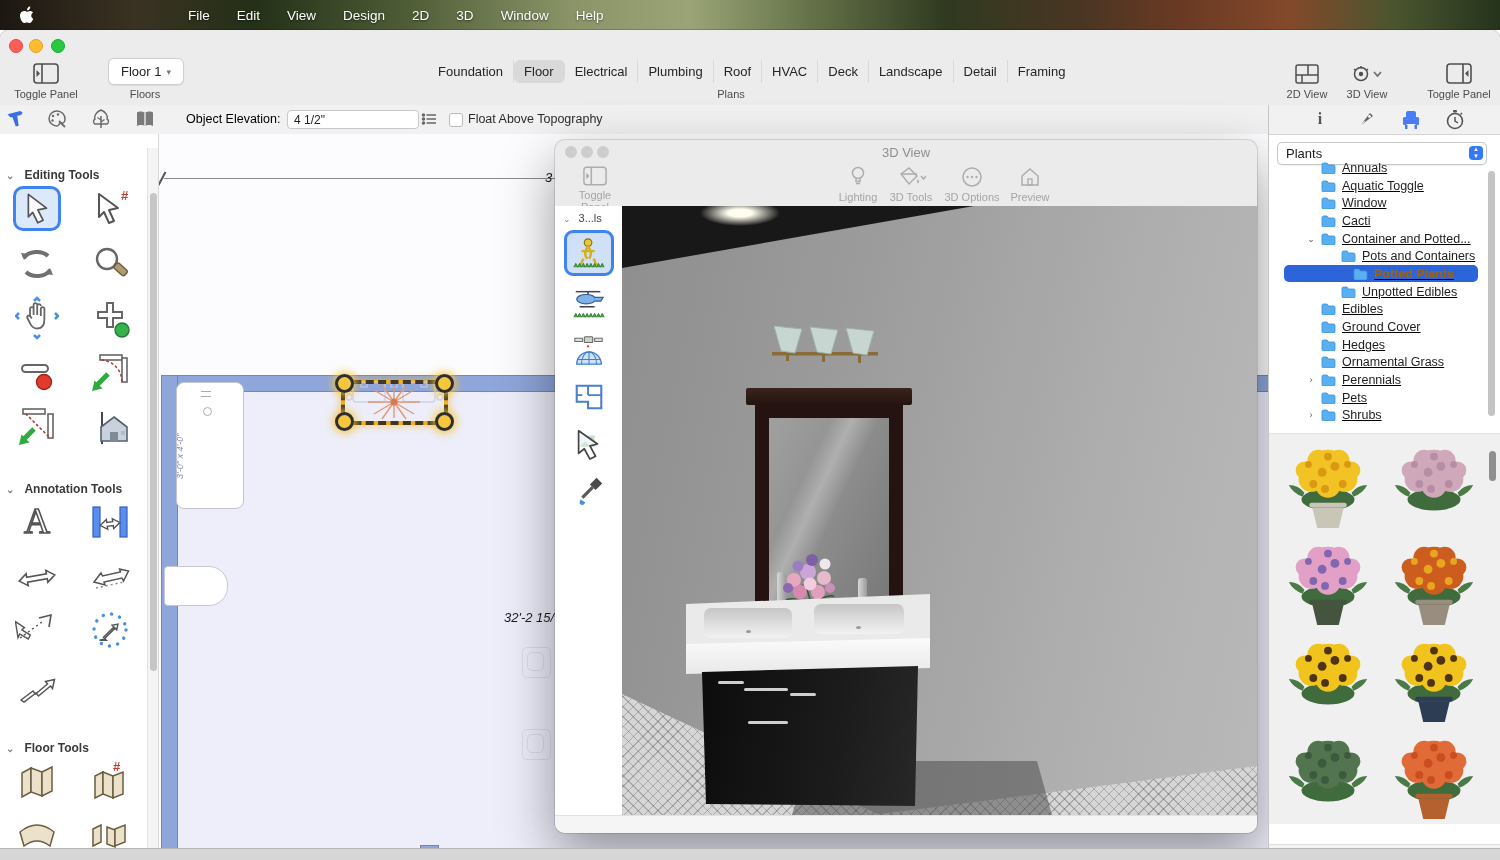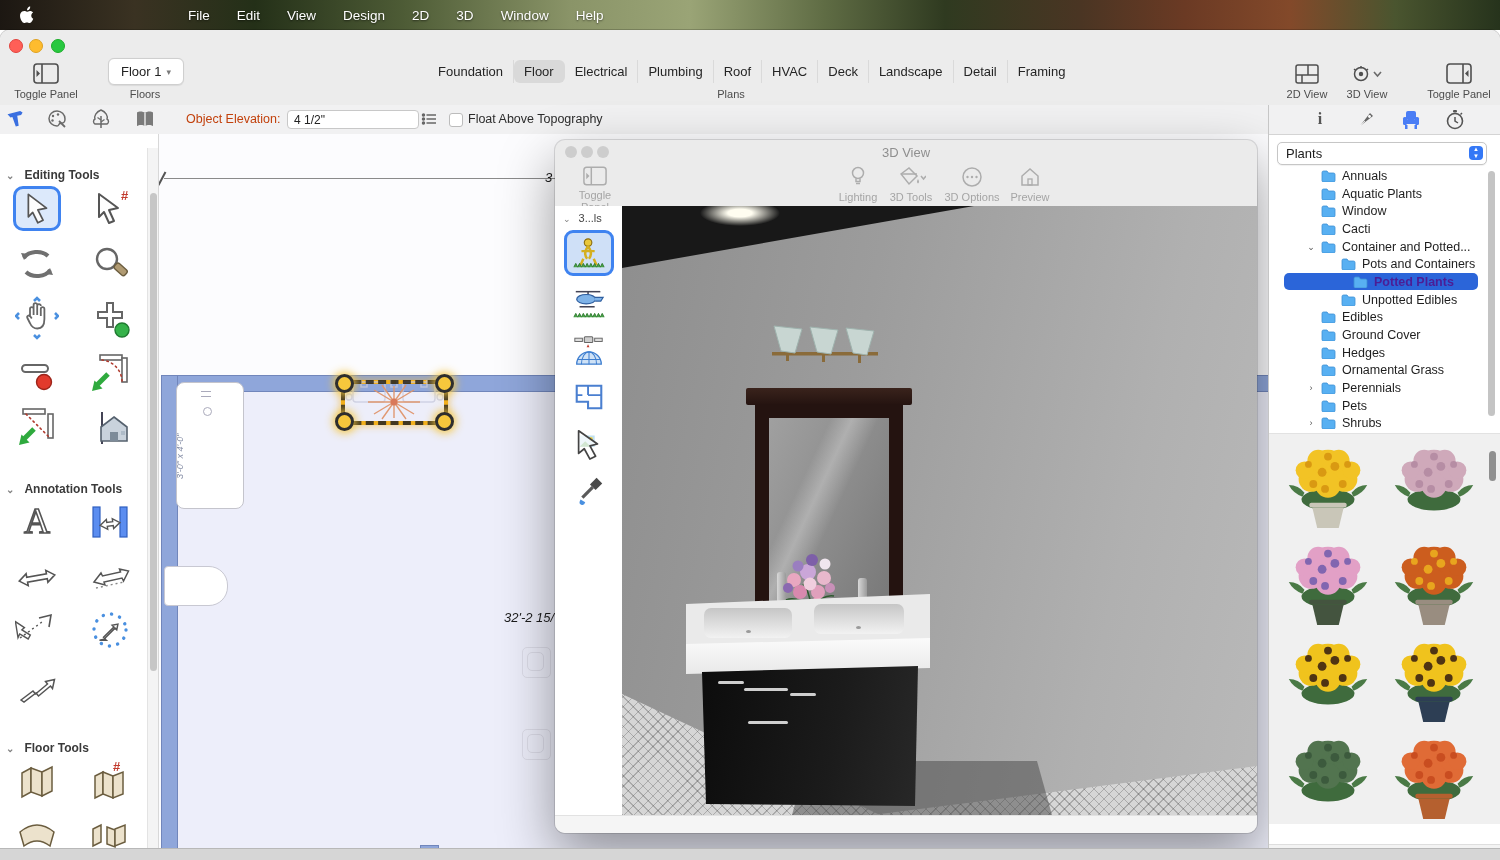--- a/index.html
+++ b/index.html
@@ -73,28 +73,28 @@
     background-image:repeating-linear-gradient(45deg,rgba(40,40,40,.25) 0 1px,transparent 1px 7px),
                      repeating-linear-gradient(-45deg,rgba(40,40,40,.25) 0 1px,transparent 1px 7px);}
   #v3-status{left:0;top:675px;width:702px;height:18px;background:#f5f5f5;border-top:1px solid #e2e2e2;}
   
   #rpanel{left:1268px;top:75px;width:232px;height:773px;background:#fff;border-left:1px solid #c6c6c6;}
   #rp-icons{left:0;top:0;width:232px;height:29px;background:#f1f1f2;border-bottom:1px solid #d4d4d4;}
   #rp-select{left:8px;top:37px;width:200px;height:21px;background:#fff;border:1px solid #c6c6c6;border-radius:5px;
     font-size:13px;color:#1c1c1c;display:flex;align-items:center;padding-left:8px;box-shadow:0 .5px 1px rgba(0,0,0,.06);}
   .stepper{position:absolute;right:3px;top:2.5px;width:14px;height:14px;background:#3478f6;border-radius:4px;
     color:#fff;font-size:6px;line-height:7px;text-align:center;}
-  #tree{left:0;top:62px;width:224px;height:268px;overflow:hidden;}
+  #tree{left:0;top:54px;width:224px;height:268px;overflow:hidden;text-decoration:underline;}
   .trow{position:relative;height:17.7px;display:flex;align-items:center;font-size:12.5px;color:#1e1e1e;}
   .trow .chev{position:absolute;left:36px;width:12px;font-size:9px;color:#555;text-align:center;}
   .trow .fold{margin-left:52px;flex:none;}
   .trow.child .fold{margin-left:72px;}
   .trow .lbl{margin-left:6px;white-space:nowrap;position:relative;}
   .trow.selected::before{content:"";position:absolute;left:15px;right:15px;top:0;bottom:1px;background:#2b65d9;border-radius:5px;}
-  .trow.selected .lbl{color:#4c1d95;font-weight:bold;}
+  .trow.selected .lbl{color:#a16207;font-weight:bold;}
   .trow.selected .fold,.trow.selected .chev{position:relative;z-index:1;}
   .trow.selected .fold{z-index:1;} .trow .fold,.trow .lbl{z-index:1;}
   #thumbs{left:0;top:328px;width:232px;height:388px;background:#f0f0f0;border-top:1px solid #e2e2e2;
     display:grid;grid-template-columns:106px 106px;grid-auto-rows:97px;padding:2px 0 0 6px;}
   .thumb{display:flex;align-items:center;justify-content:center;}
   #rp-bottom{left:0;top:739px;width:232px;height:32px;background:#f3f3f3;border-top:1px solid #dedede;}
   #search{left:36px;top:5px;width:152px;height:19px;border:1px solid #cfcfcf;border-radius:6px;background:#fff;
     font-size:13px;padding:0 4px 0 30px;color:#333;font-family:"Liberation Sans",sans-serif;}
   #search::placeholder{color:#b3b3b3;}
   #bottom-strip{left:0;top:848px;width:1500px;height:12px;background:#d6d6d6;border-top:1px solid #b8b8b8;}
@@ -216,21 +216,21 @@
             <line x1="11" y1="12" x2="7.5" y2="9.5" stroke="#6a6a6a" stroke-width="1.2"></line>
             <line x1="11" y1="14" x2="14.5" y2="11.5" stroke="#6a6a6a" stroke-width="1.2"></line>
           </svg>
       </span>
       <span class="abs" style="left:134px;top:3px;">
         <svg width="22" height="22" viewBox="0 0 22 22">
             <path d="M11 5 C9 3 5 3 3 4.5 V18 c2-1.5 6-1.5 8 0 2-1.5 6-1.5 8 0 V4.5 C17 3 13 3 11 5 Z" fill="#7a7a7a"></path>
             <line x1="11" y1="5" x2="11" y2="18" stroke="#fff" stroke-width="1.2"></line>
           </svg>
       </span>
-      <span class="abs" style="left:186px;top:7px;font-size:12.5px;color:#c2410c;">Object Elevation:</span>
+      <span class="abs" style="left:186px;top:7px;font-size:12.5px;color:#000000;">Object Elevation:</span>
       <input class="abs" id="elev-input" readonly="" value="4 1/2&quot;" style="">
       <span class="abs" style="left:421px;top:6px;">
         <svg width="16" height="16" viewBox="0 0 16 16">
             <g stroke="#666" stroke-width="1.4">
               <circle cx="2.5" cy="4" r="1" fill="#666"></circle>
               <line x1="5.5" y1="4" x2="15" y2="4"></line>
               <circle cx="2.5" cy="8" r="1" fill="#666"></circle>
               <line x1="5.5" y1="8" x2="15" y2="8"></line>
               <circle cx="2.5" cy="12" r="1" fill="#666"></circle>
               <line x1="5.5" y1="12" x2="15" y2="12"></line>
@@ -676,21 +676,21 @@
             <svg class="fold" width="15" height="12" viewBox="0 0 15 12">
               <path d="M1 2.5 a1.5 1.5 0 0 1 1.5-1.5 h3.5 l1.5 2 h5 a1.5 1.5 0 0 1 1.5 1.5 v6 a1.5 1.5 0 0 1-1.5 1.5 h-10 a1.5 1.5 0 0 1-1.5-1.5 Z" fill="#58b0f2" stroke="#3c8fd4" stroke-width=".8"></path>
             </svg>
             <span class="lbl">Annuals</span>
           </div>
           <div class="trow">
             <span class="chev"></span>
             <svg class="fold" width="15" height="12" viewBox="0 0 15 12">
               <path d="M1 2.5 a1.5 1.5 0 0 1 1.5-1.5 h3.5 l1.5 2 h5 a1.5 1.5 0 0 1 1.5 1.5 v6 a1.5 1.5 0 0 1-1.5 1.5 h-10 a1.5 1.5 0 0 1-1.5-1.5 Z" fill="#58b0f2" stroke="#3c8fd4" stroke-width=".8"></path>
             </svg>
-            <span class="lbl">Aquatic Plants</span>
+            <span class="lbl">Aquatic Toggle</span>
           </div>
           <div class="trow">
             <span class="chev"></span>
             <svg class="fold" width="15" height="12" viewBox="0 0 15 12">
               <path d="M1 2.5 a1.5 1.5 0 0 1 1.5-1.5 h3.5 l1.5 2 h5 a1.5 1.5 0 0 1 1.5 1.5 v6 a1.5 1.5 0 0 1-1.5 1.5 h-10 a1.5 1.5 0 0 1-1.5-1.5 Z" fill="#58b0f2" stroke="#3c8fd4" stroke-width=".8"></path>
             </svg>
             <span class="lbl">Window</span>
           </div>
           <div class="trow">
             <span class="chev"></span>

